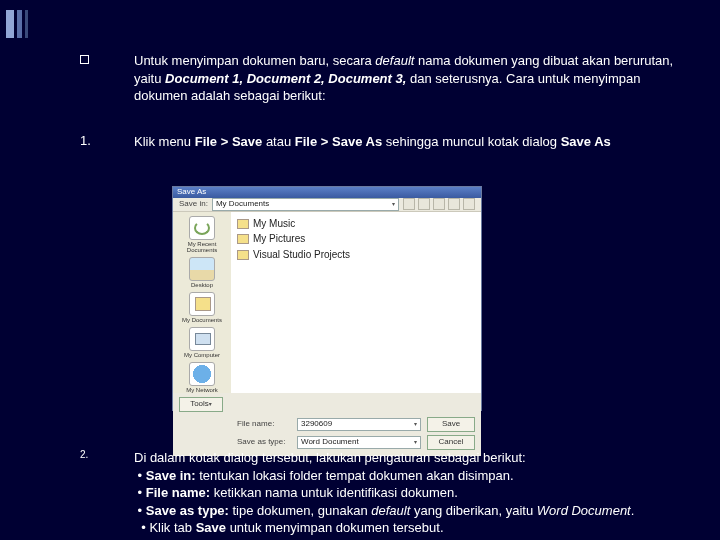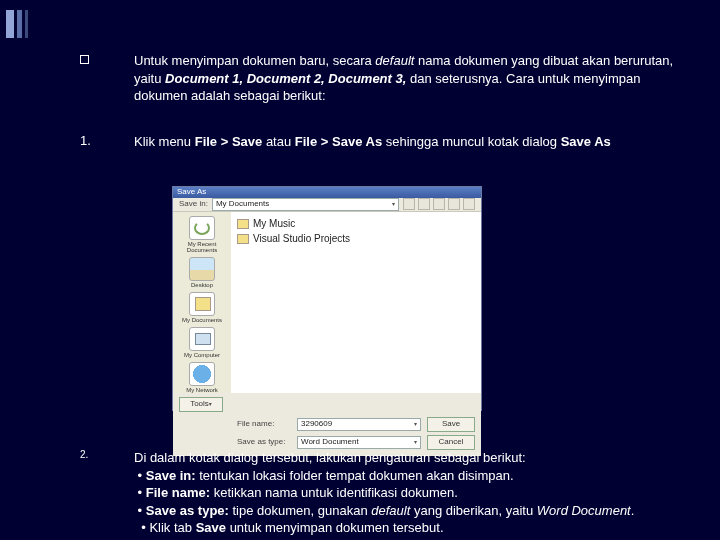--- a/index.html
+++ b/index.html
@@ -222,20 +222,24 @@
                 <div class="side-lbl">My Network</div>
               </div>
           </div>
           <div class="filepane">
             <div class="fp-item">
                 <div class="fp-ico"></div>
                 <span class="fp-txt">My Music</span>
               </div>
             <div class="fp-item">
                 <div class="fp-ico"></div>
+                <span class="fp-txt">My Pictures</span>
+              </div>
+            <div class="fp-item">
+                <div class="fp-ico"></div>
                 <span class="fp-txt">Visual Studio Projects</span>
               </div>
           </div>
         </div>
         <div class="bottom">
           <div class="btn btn-tools">
               <span>Tools</span> 
               <span class="chev">▾</span>
             </div>
           <div class="brow">

